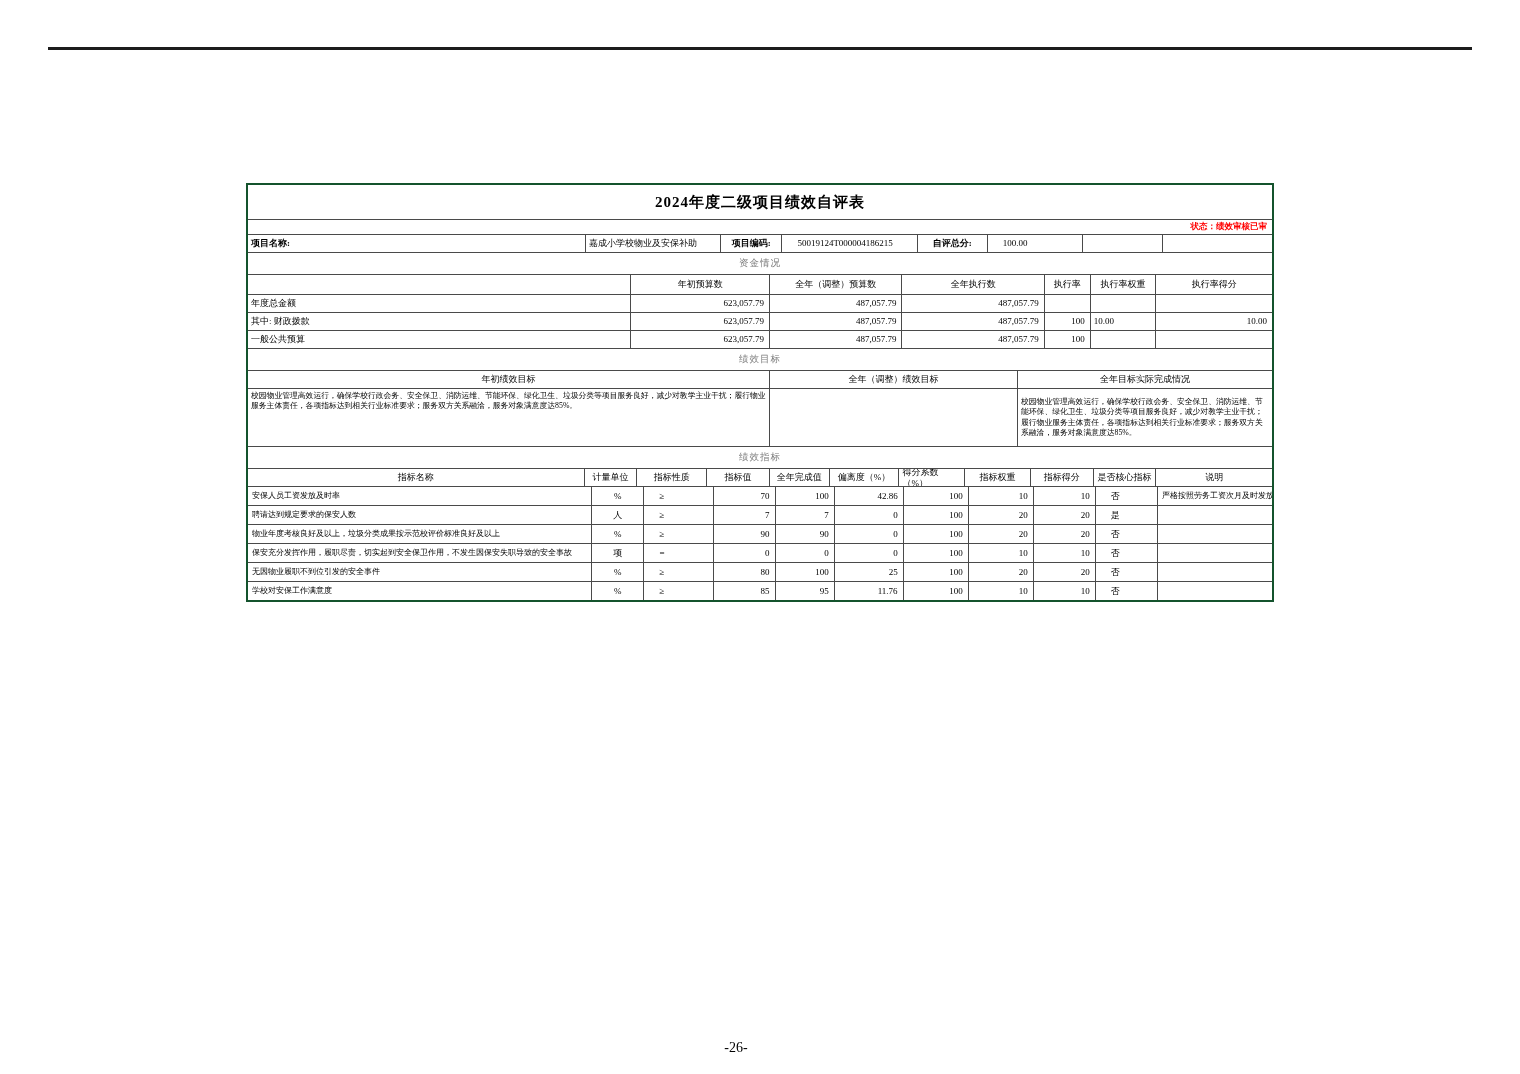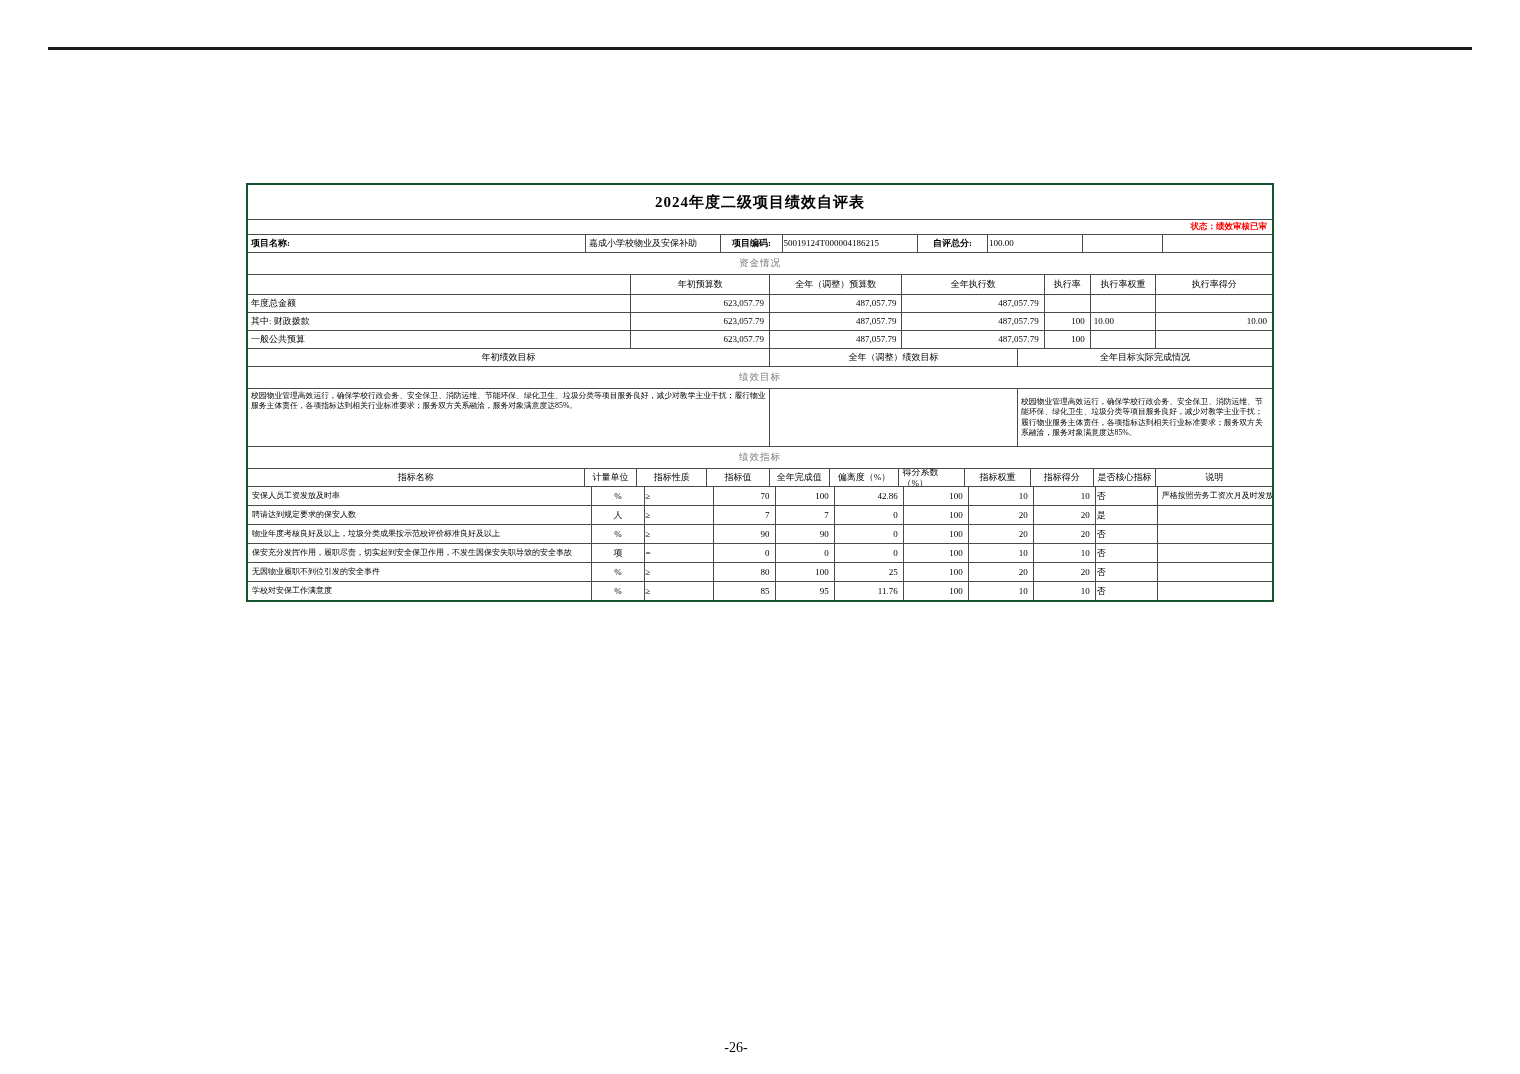--- a/index.html
+++ b/index.html
@@ -30,21 +30,21 @@
                font-weight: bold; font-size: 15px; letter-spacing: 1px; }
   .status-row { height: 15px; display: flex; justify-content: flex-end; align-items: center;
                 color: #ff0000; font-weight: bold; font-size: 8.5px; padding-right: 5px; }
   .band { height: 22px; display: flex; justify-content: center; align-items: center;
           color: #7a7a7a; font-size: 9.5px; letter-spacing: 1px; }
 
   .info-row { height: 18px; }
   .lbl { font-weight: bold; text-align: right; }
   .ctr { justify-content: center; margin-left: 12px; }
   .num { justify-content: flex-end; padding-right: 5px; }
-  .padl { padding-left: 1px; font-family: Liberation Serif, serif; }
+  .padl { padding-left: 15px; font-family: Liberation Serif, serif; }
 
   .fhead-row { height: 20px; }
   .frow { height: 18px; }
   .hc { justify-content: center; font-weight: normal; }
 
   .ghead-row { height: 18px; }
   .gbody-row { height: 58px; }
   .goal-cell { font-size: 7.8px; line-height: 1.3; padding: 2px 3px; align-items: flex-start; }
   .goal-cell.vcenter { align-items: center; }
 
@@ -125,27 +125,27 @@
     <div class="r frow">
       <div class="c nb fc1">一般公共预算</div>
       <div class="c fc2 num">623,057.79</div>
       <div class="c fc3 num">487,057.79</div>
       <div class="c fc4 num">487,057.79</div>
       <div class="c fc5 num">100</div>
       <div class="c fc6"></div>
       <div class="c fc7 num"></div>
     </div>
 
+    <div class="r band">绩效目标</div>
+
     <div class="r ghead-row">
       <div class="c nb gc1 hc">年初绩效目标</div>
       <div class="c gc2 hc">全年（调整）绩效目标</div>
       <div class="c gc3 hc">全年目标实际完成情况</div>
     </div>
-
-    <div class="r band">绩效目标</div>
 
     <div class="r gbody-row">
       <div class="c nb gc1 goal-cell">校园物业管理高效运行，确保学校行政会务、安全保卫、消防运维、节能环保、绿化卫生、垃圾分类等项目服务良好，减少对教学主业干扰；履行物业服务主体责任，各项指标达到相关行业标准要求；服务双方关系融洽，服务对象满意度达85%。</div>
       <div class="c gc2 goal-cell"></div>
       <div class="c gc3 goal-cell vcenter">校园物业管理高效运行，确保学校行政会务、安全保卫、消防运维、节能环保、绿化卫生、垃圾分类等项目服务良好，减少对教学主业干扰；履行物业服务主体责任，各项指标达到相关行业标准要求；服务双方关系融洽，服务对象满意度达85%。</div>
     </div>
 
     <div class="r band">绩效指标</div>
 
     <div class="r ihead-row">

